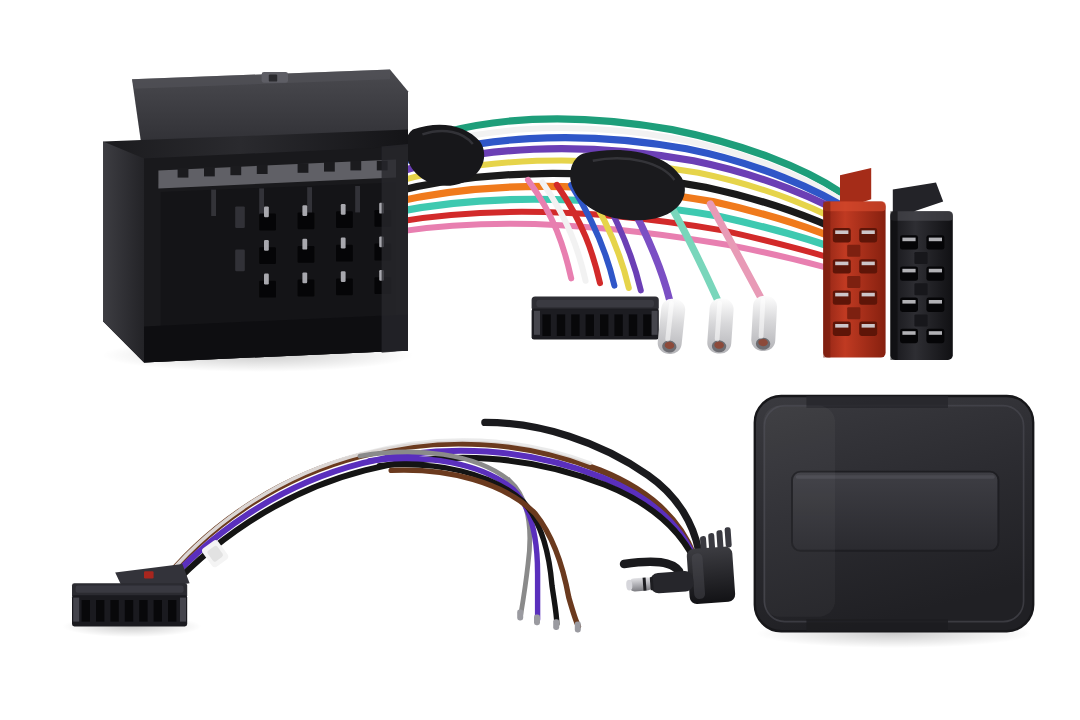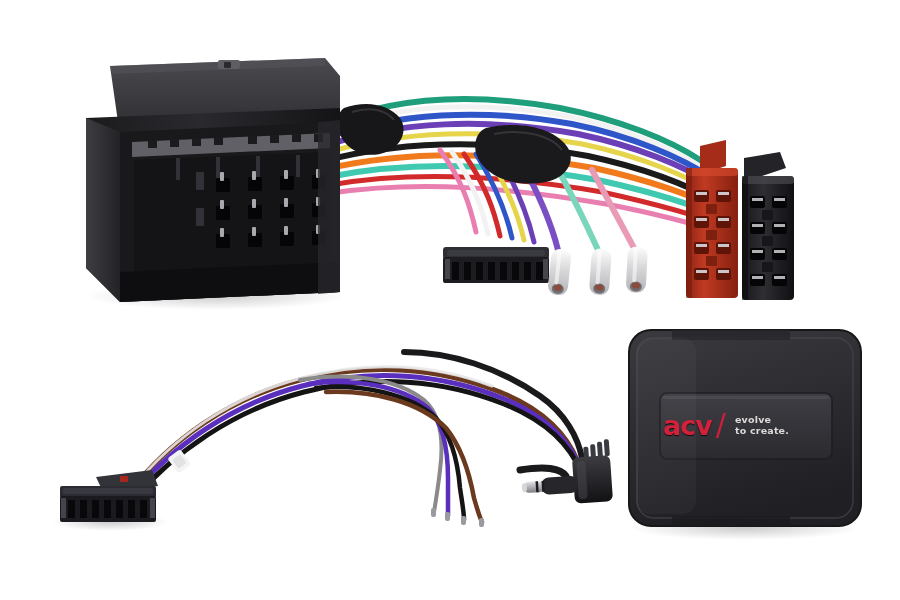--- a/index.html
+++ b/index.html
@@ -355,22 +355,14 @@
       <rect x="637" y="338" width="216" height="180" rx="17" fill="none" stroke="#4a4a51" stroke-width="1.4" opacity=".65"></rect>
       <path d="M672,330 L790,330 L790,340 L672,340 Z" fill="#25252a" opacity=".8"></path>
       <path d="M672,516 L790,516 L790,526 L672,526 Z" fill="#1c1c20" opacity=".85"></path>
       <rect x="660" y="393" width="172" height="66" rx="7" fill="url(#gPlate)"></rect>
       <rect x="660" y="393" width="172" height="66" rx="7" fill="none" stroke="#1e1e22" stroke-width="1.6"></rect>
       <rect x="663" y="396" width="166" height="3" rx="1.5" fill="#55555d" opacity=".5"></rect>
       <rect x="636" y="338" width="60" height="176" rx="14" fill="#ffffff" opacity=".035"></rect>
     </g>
   </svg>
 
-  <div class="logo-wrap">
-    <span class="logo-acv">acv</span>
-    <span class="logo-slash">/</span>
-    <span class="logo-tag">
-      <span>evolve</span>
-      <span>to create.</span>
-    </span>
-  </div>
 
 </div>
 
 </body></html>

